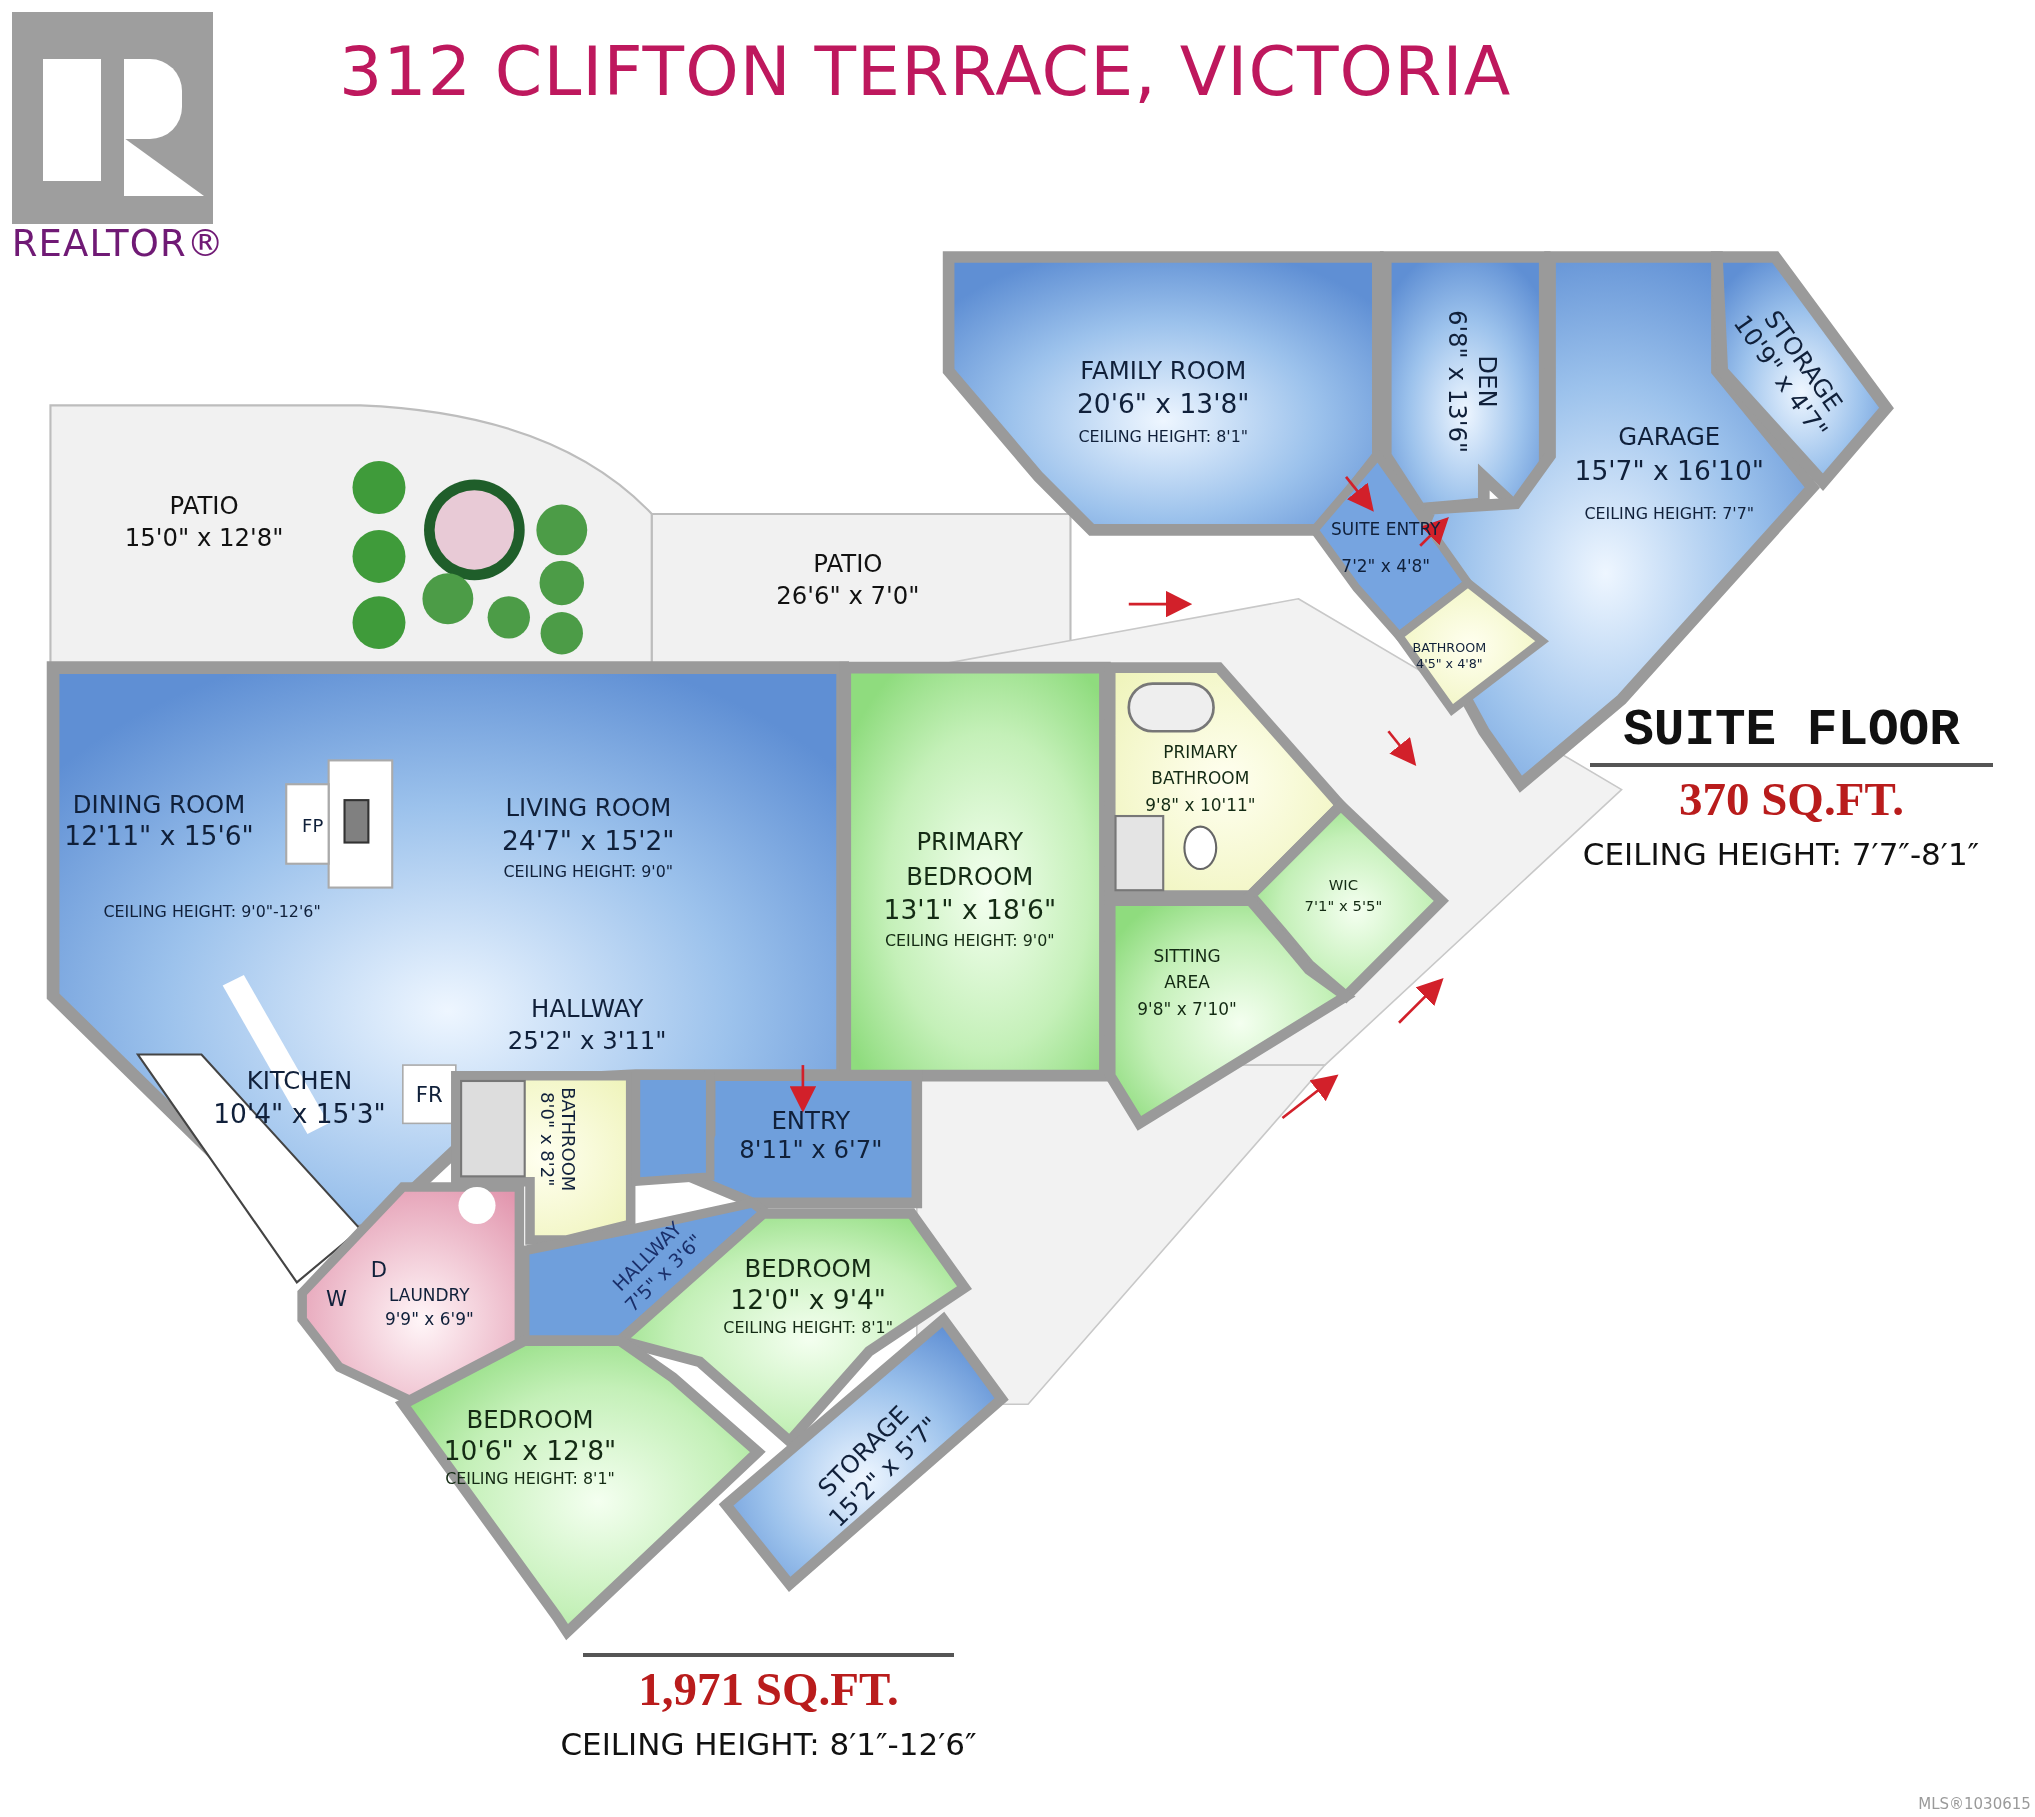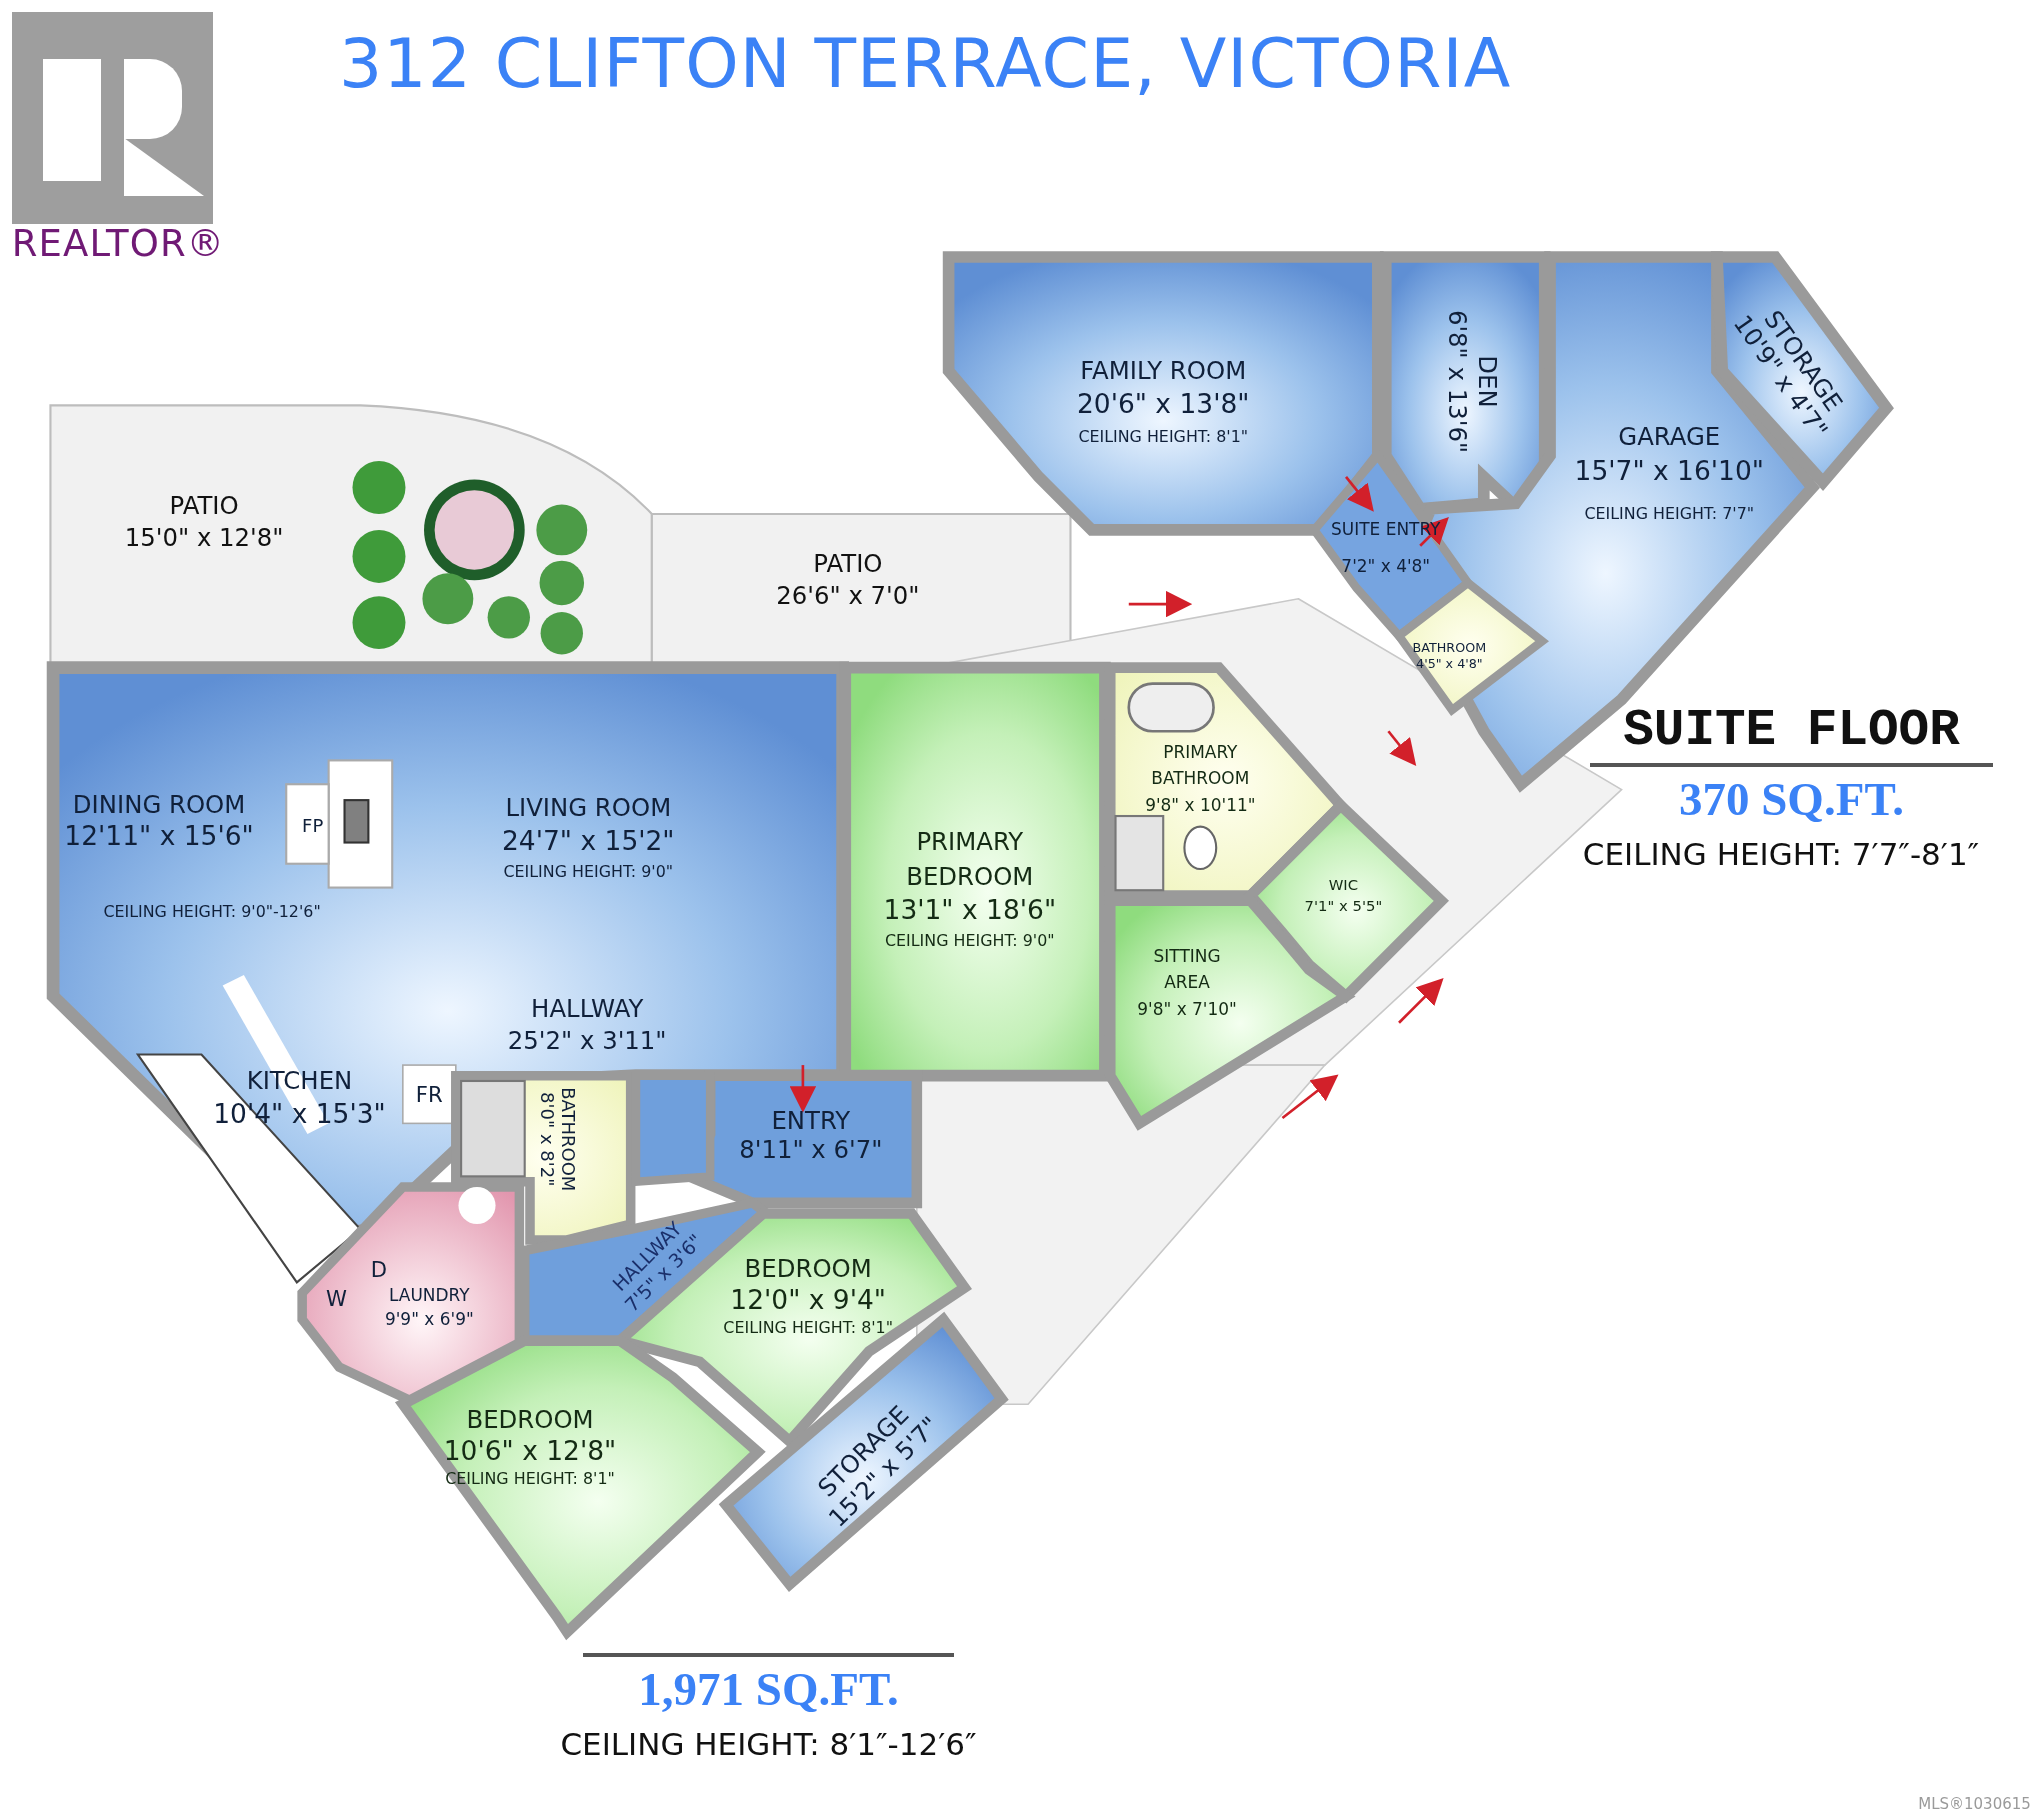--- a/index.html
+++ b/index.html
@@ -5,31 +5,31 @@
   html,body{margin:0;padding:0;background:#ffffff;}
   body{width:2035px;height:1817px;position:relative;overflow:hidden;font-family:"DejaVu Sans",sans-serif;}
   svg{position:absolute;left:0;top:0;}
   .room-label{font-family:"DejaVu Sans",sans-serif;fill:#10203a;}
   .room-name{font-size:46px;}
   .room-dim{font-size:50px;}
   .room-ceil{font-size:30px;}
   .room-green{fill:#142b14;}
   .room-small{font-size:32px;}
   .patio-text{font-family:"DejaVu Sans",sans-serif;font-size:46px;fill:#111;}
-  .title{position:absolute;left:339px;top:24px;font-family:"DejaVu Sans",sans-serif;font-size:68px;color:#3b82f6;letter-spacing:1.1px;white-space:nowrap;}
+  .title{position:absolute;left:339px;top:32px;font-family:"DejaVu Sans",sans-serif;font-size:68px;color:#be185d;letter-spacing:1.1px;white-space:nowrap;}
   .logo{position:absolute;left:11.7px;top:11.7px;width:201px;height:212px;}
   .logo-box{position:absolute;left:0;top:0;width:201px;height:212px;background:#9e9e9e;}
   .logo-r1{position:absolute;left:31px;top:47px;width:58px;height:122px;background:#fff;}
   .logo-r2{position:absolute;left:112px;top:47px;width:58px;height:80px;background:#fff;border-radius:0 32px 32px 0;}
   .logo-r3{position:absolute;left:112px;top:126px;width:0;height:0;border-left:80px solid #fff;border-top:58px solid transparent;}
   .logo-text{position:absolute;left:11.7px;top:222px;font-family:"DejaVu Sans",sans-serif;font-size:37px;color:#701a75;letter-spacing:1.1px;}
   .floor-block{position:absolute;text-align:center;}
   .floor-name{font-family:Liberation Mono, monospace;font-weight:bold;font-size:51px;color:#111;line-height:1;}
   .floor-rule{height:3.2px;background:#555;margin:7.4px 0 9.5px 0;}
-  .floor-area{font-family:"Liberation Serif","DejaVu Serif",serif;font-weight:bold;font-size:47px;color:#3b82f6;line-height:1;}
+  .floor-area{font-family:"Liberation Serif","DejaVu Serif",serif;font-weight:bold;font-size:47px;color:#b91c1c;line-height:1;}
   .floor-ceil{font-family:"DejaVu Sans",sans-serif;font-size:31px;color:#111;margin-top:12.7px;white-space:nowrap;}
   .mls{position:absolute;right:4.2px;bottom:4.2px;font-family:"DejaVu Sans",sans-serif;font-size:15px;color:#9a9a9a;}
 </style>
 </head>
 <body>
 
 <div class="logo">
   <div class="logo-box">
     <div class="logo-r1"></div>
       <div class="logo-r2"></div>

